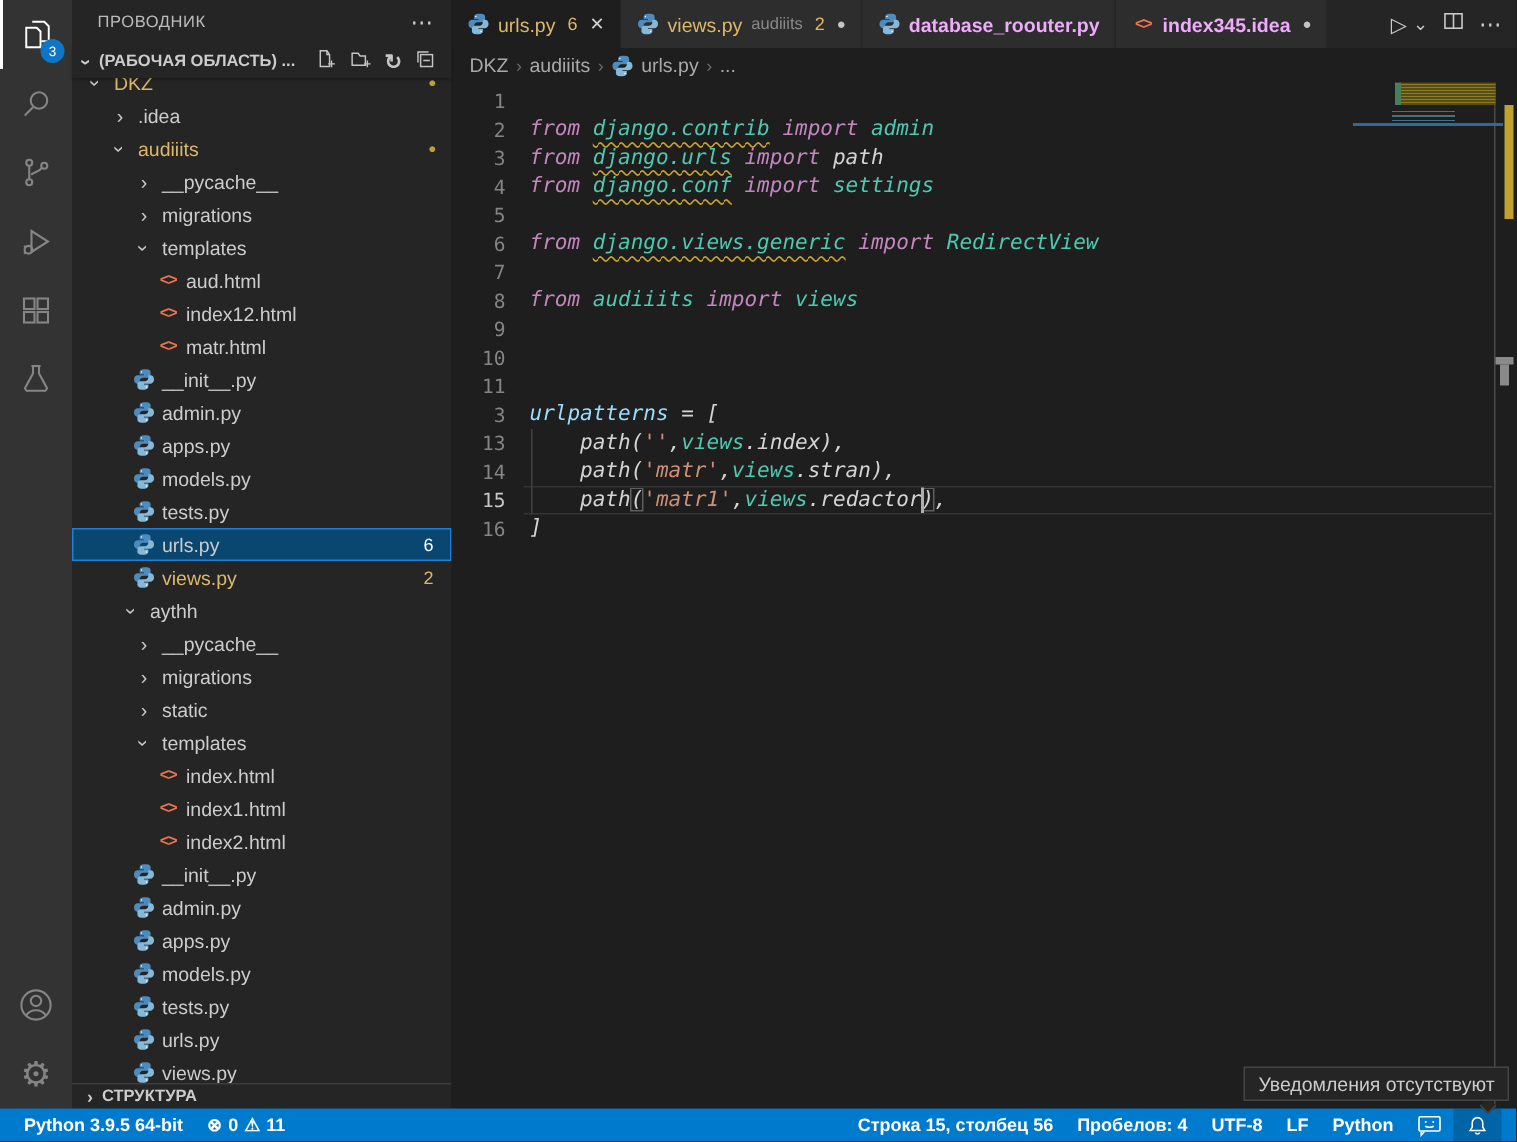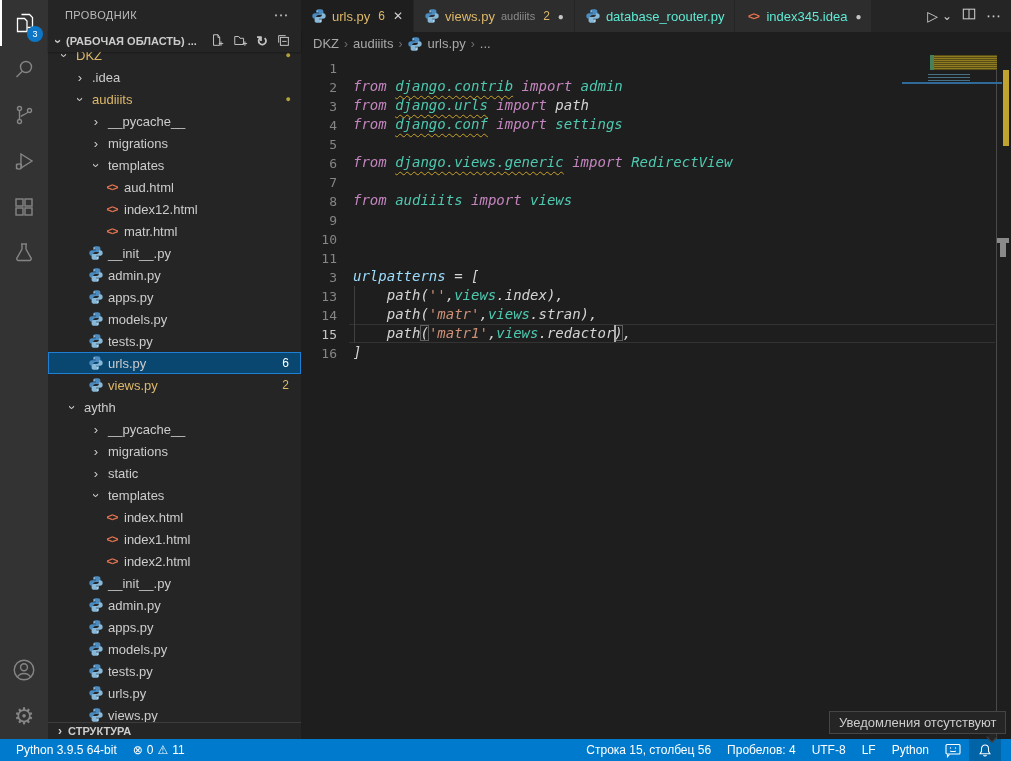--- a/index.html
+++ b/index.html
@@ -50,21 +50,21 @@
     font-size:11px; font-weight:bold; color:#cccccc; padding-left:4px; }
   .outline-row .twisty { transform:none; font-size:12px; }
 
   
   .editor { flex:1; display:flex; flex-direction:column; min-width:0; background:#1e1e1e; }
   .tabbar { height:32px; background:#252526; display:flex; align-items:stretch; }
   .tab { display:flex; align-items:center; padding:0 10px; font-size:13px; background:#2d2d2d;
     border-right:1px solid #252526; color:#969696; cursor:pointer; white-space:nowrap; }
   .tab.active { background:#1e1e1e; }
   .tab .fico { margin-right:5px; }
-  .tname.normal { color:#5eead4; }
+  .tname.normal { color:#f0abfc;font-weight:bold; }
   .tdesc { margin-left:6px; font-size:11px; color:#8a8a8a; }
   .tnum { margin-left:8px; font-size:12px; color:#ddb86a; }
   .tmod { margin-left:8px; font-size:10px; color:#c4c4c4; }
   .tclose { margin-left:8px; font-size:12px; color:#d0d0d0; }
   .tab-actions { margin-left:auto; display:flex; align-items:center; gap:10px; padding:0 10px; color:#cccccc; }
   .ta-run { font-size:14px; }
   .ta-chev { font-size:12px; margin-left:-6px; }
   .ta-more { font-size:15px; }
   .breadcrumbs { height:23px; display:flex; align-items:center; font-size:13px; color:#a9a9a9; padding-left:12px; gap:5px; background:#1e1e1e; }
   .bc-sep { color:#6e6e6e; font-size:12px; }
@@ -94,21 +94,21 @@
   .mm-code { position:absolute; left:627px; top:19px; width:42px; height:10px;
     background-image:repeating-linear-gradient(to bottom, #4d7e96 0 1px, transparent 1px 3px); opacity:.85; }
   .mm-blueline { position:absolute; left:601px; top:27px; width:100px; height:2px; background:#2f6a99; }
   .sb-warn { position:absolute; left:702px; top:15px; width:6px; height:76px; background:#bfa32e; }
   .sb-thumb-h { position:absolute; left:696px; top:183px; width:12px; height:5px; background:#8a8a8a; }
   .sb-thumb-v { position:absolute; left:699px; top:188px; width:6px; height:14px; background:#8a8a8a; }
 
   
   .statusbar { height:22px; background:#007acc; color:#ffffff; display:flex; align-items:center;
     font-size:12px; padding:0 10px 0 8px; }
-  .st-item { padding:0 8px; display:flex; align-items:center; gap:4px; cursor:pointer; height:22px; }
+  .st-item { padding:0 8px; display:flex; align-items:center; gap:4px; cursor:pointer; height:22px;font-weight:bold; }
   .st-right { margin-left:auto; display:flex; align-items:center; }
   .st-ico { font-size:12px; }
   .st-bell { background:rgba(0,0,0,.18); padding:0 9px; }
 
   
   .tooltip { position:absolute; left:829px; top:711px; background:#252526; border:1px solid #454545;
     color:#cccccc; font-size:13px; padding:3px 9px; z-index:10; }
   .tooltip-arrow { position:absolute; left:988px; top:733px; width:8px; height:8px; background:#252526;
     border-right:1px solid #454545; border-bottom:1px solid #454545; transform:rotate(45deg); z-index:9; }
 </style>
@@ -325,21 +325,21 @@
               <svg width="16" height="16" viewBox="0 0 16 16">
                 <path fill="#4b8bbe" d="M7.9 1.2c-1.7 0-2.8.7-2.8 1.9v1.6h2.9v.5H3.9C2.5 5.2 1.3 6.2 1.3 8s1 2.8 2.4 2.8h1.4V9.2c0-1.3 1.1-2.3 2.4-2.3h2.9c1.1 0 2-.9 2-2V3.1c0-1.1-1.1-1.9-2.6-1.9z"></path>
                 <path fill="#87b8d8" d="M8.1 14.8c1.7 0 2.8-.7 2.8-1.9v-1.6H8v-.5h4.1c1.4 0 2.6-1 2.6-2.8s-1-2.8-2.4-2.8h-1.4v1.6c0 1.3-1.1 2.3-2.4 2.3H5.6c-1.1 0-2 .9-2 2v1.8c0 1.1 1.1 1.9 2.6 1.9z"></path>
                 <circle cx="6.3" cy="3" r=".5" fill="#fff"></circle>
                 <circle cx="9.7" cy="13" r=".5" fill="#fff"></circle>
               </svg>
             </span>
             <span class="tlabel ymod">views.py</span>
             <span class="tbadge ymod">2</span>
           </div>
-          <div class="trow" style="padding-left: 16px;">
+          <div class="trow" style="padding-left: 32px;">
             <span class="twisty open">›</span>
             <span class="tlabel">aythh</span>
           </div>
           <div class="trow" style="padding-left: 40px;">
             <span class="twisty">›</span>
             <span class="tlabel">__pycache__</span>
           </div>
           <div class="trow" style="padding-left: 40px;">
             <span class="twisty">›</span>
             <span class="tlabel">migrations</span>

